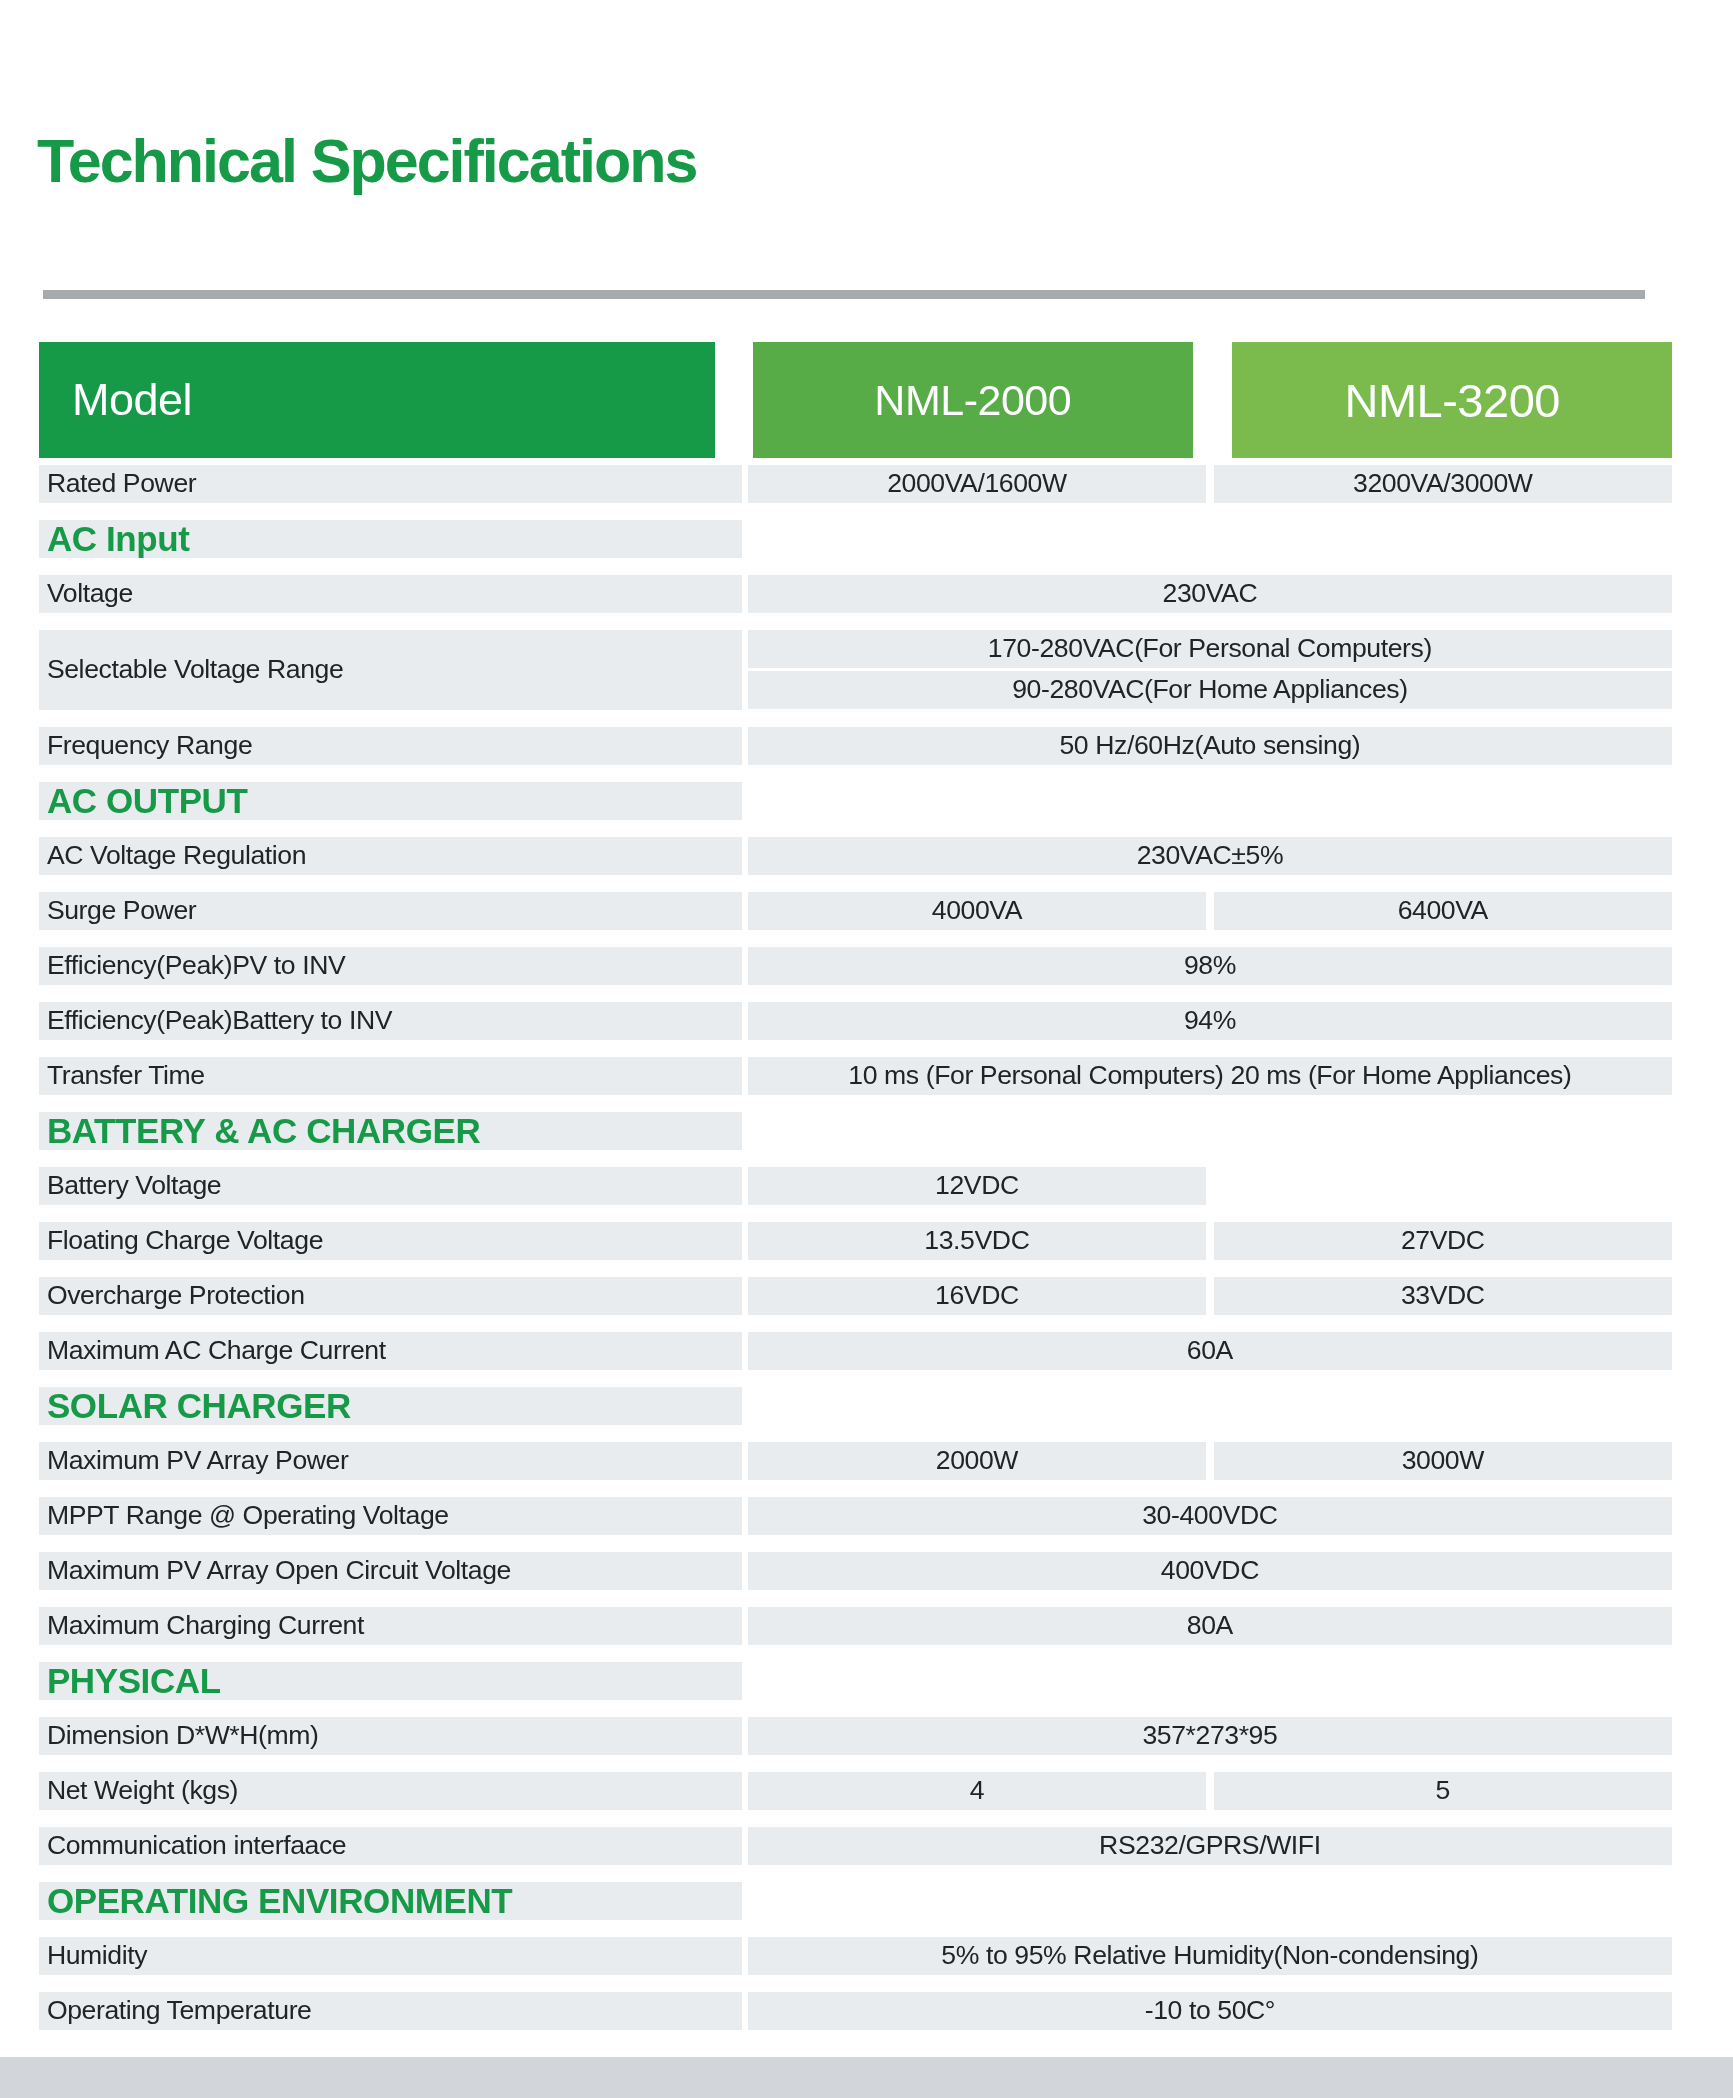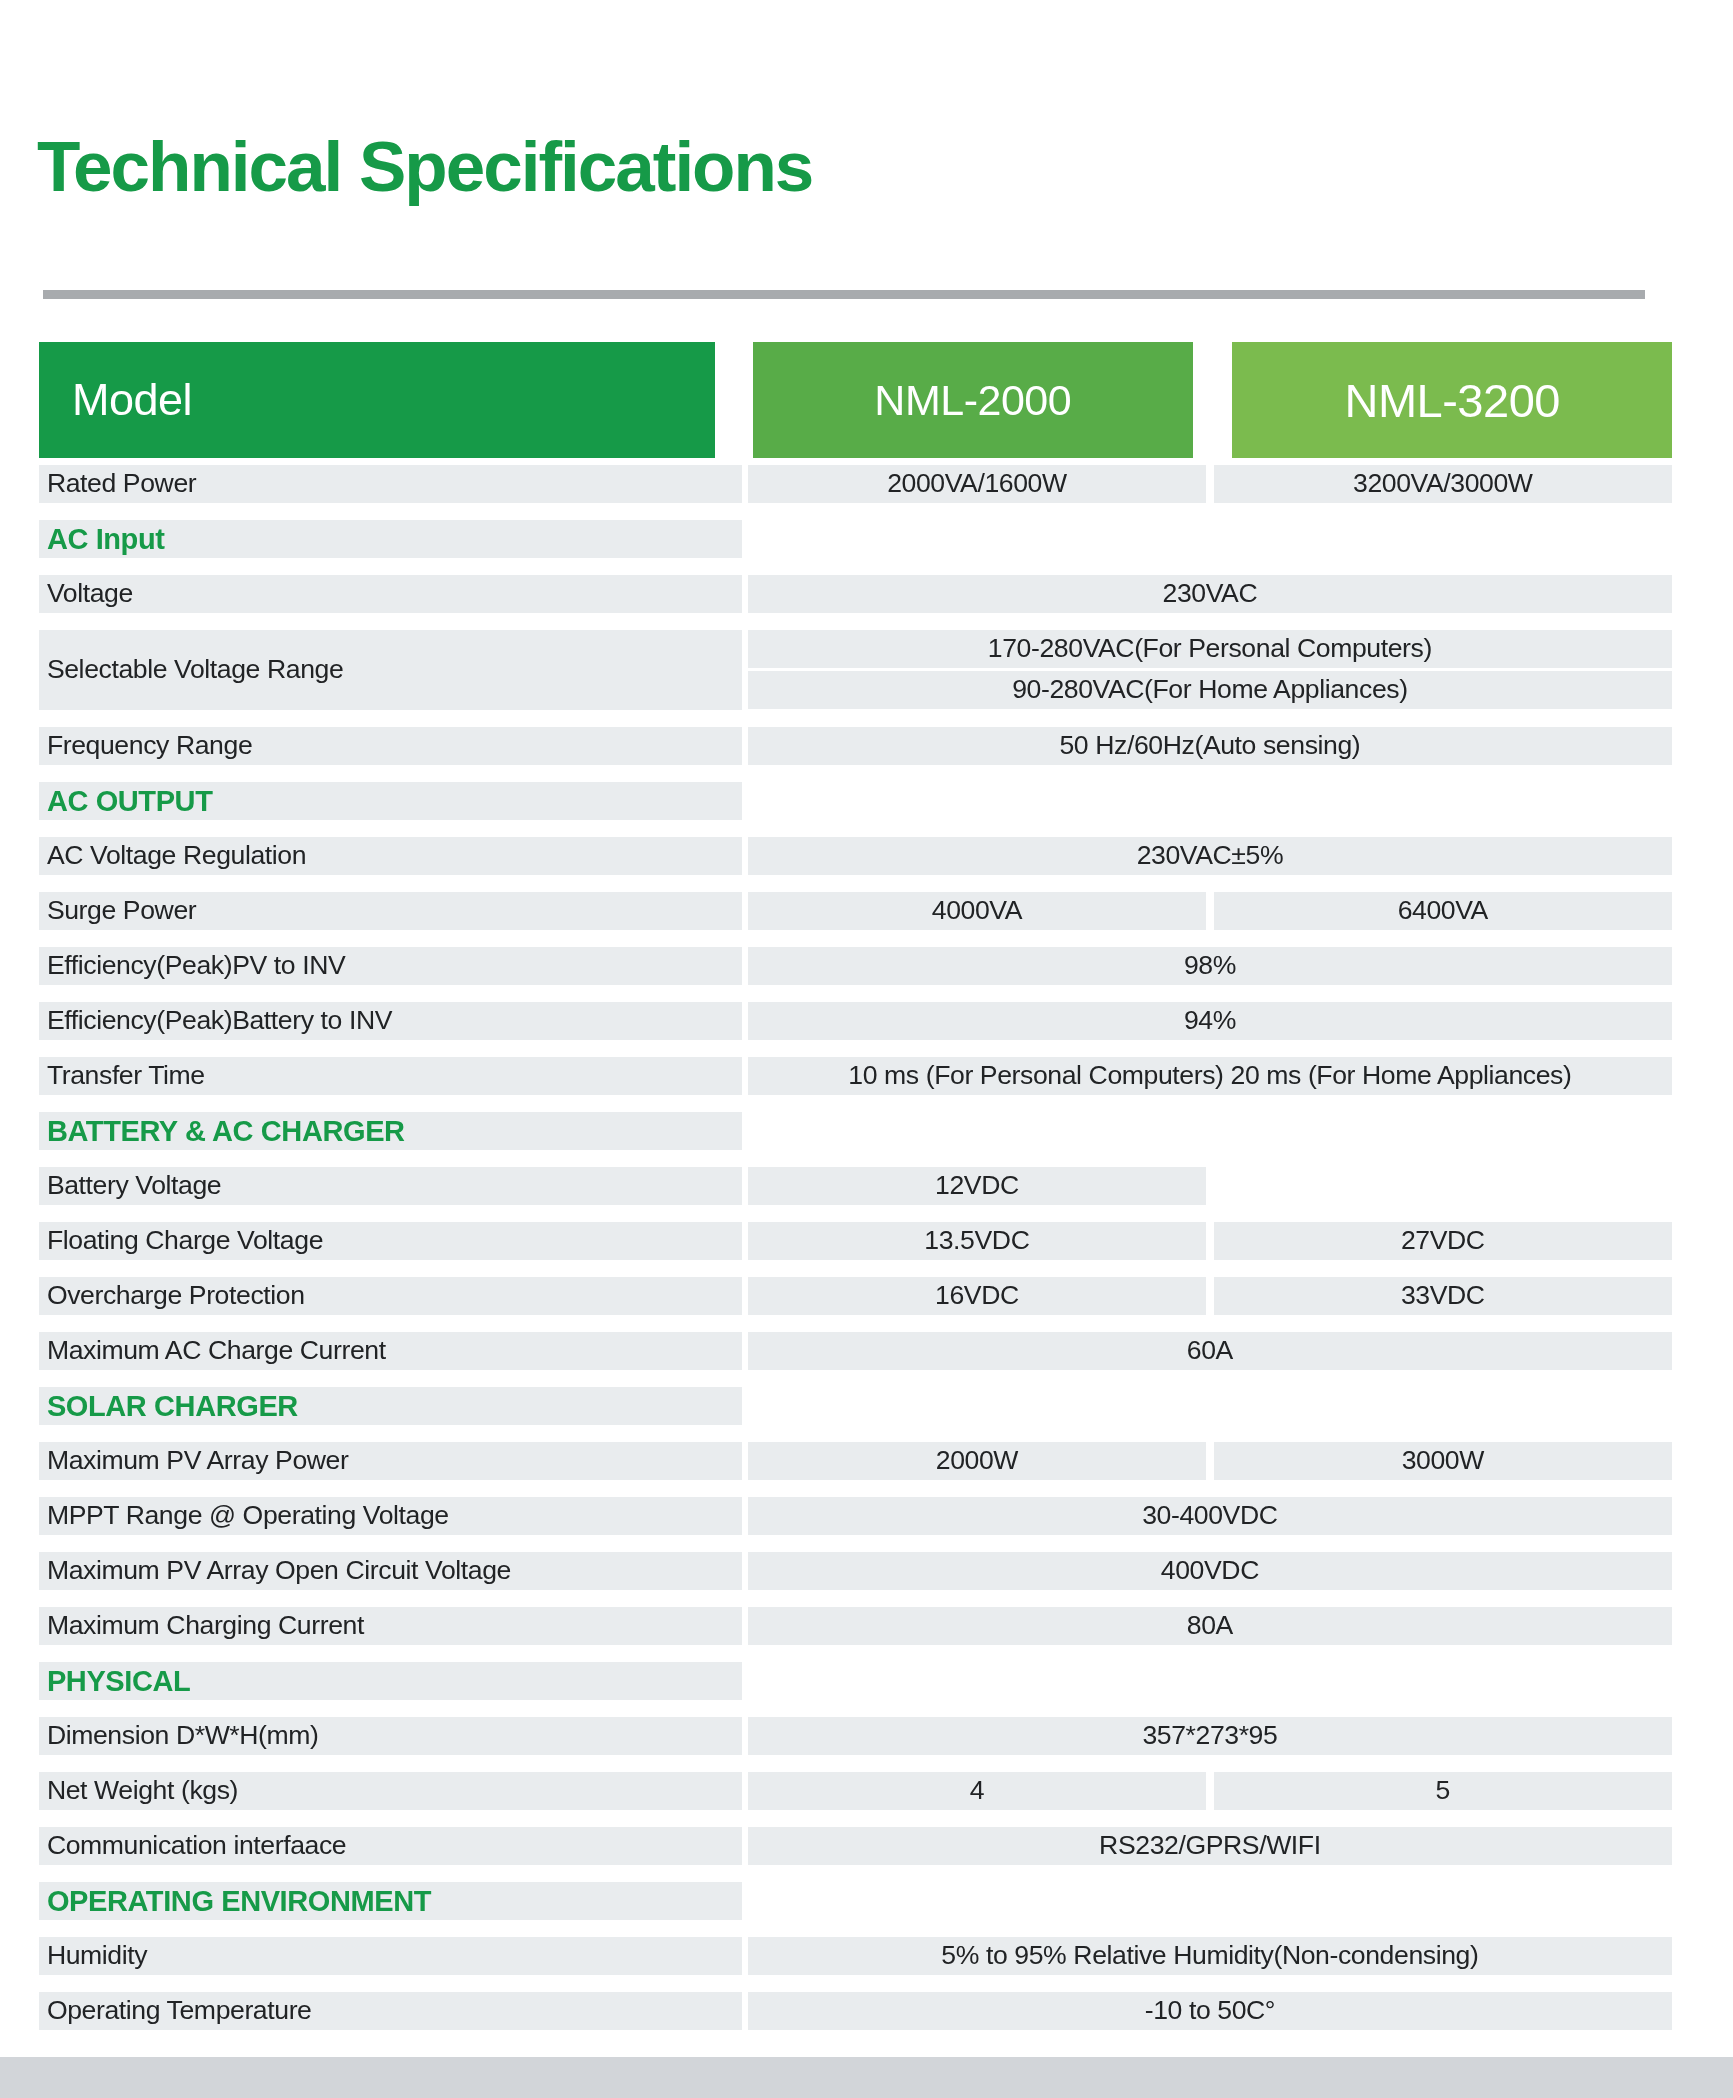--- a/index.html
+++ b/index.html
@@ -15,21 +15,21 @@
   .page{
     position:relative;
     width:1734px;height:2098px;
     background:#ffffff;
     font-family:"Liberation Sans","DejaVu Sans",sans-serif;
     color:var(--text-dark);
     overflow:hidden;
   }
   .page-title{
     position:absolute;left:37px;top:126px;
-    font-size:71px;font-weight:bold;
+    font-size:61px;font-weight:bold;
     color:var(--dark-green);
     letter-spacing:-2px;
     white-space:nowrap;
   }
   .title-divider{
     position:absolute;left:43px;top:290px;
     width:1602px;height:8.9px;
     background:var(--divider-gray);
   }
   .spec-table{
@@ -62,21 +62,21 @@
     width:703px;min-height:38px;
     background:var(--row-bg);
     display:flex;align-items:center;
     padding:0 9.9px 0 7.9px;
     font-size:26.6px;letter-spacing:-0.4px;
     line-height:1.05;
   }
   .row.section .label-cell{
     color:var(--dark-green);
     font-weight:bold;
-    font-size:29px;
+    font-size:35px;
   }
   .row.multi .label-cell{height:80px;}
   .value-area{
     margin-left:5.9px;width:924px;
     display:flex;gap:7.9px;border-radius:8px;
   }
   .value-area.stack{flex-direction:column;gap:3px;}
   .value-cell{
     background:var(--row-bg);
     height:38px;

